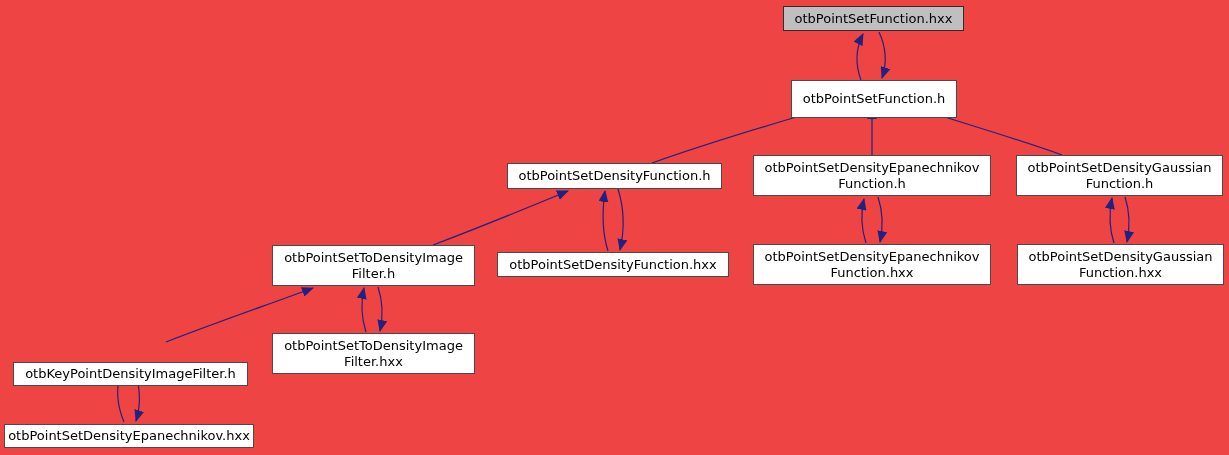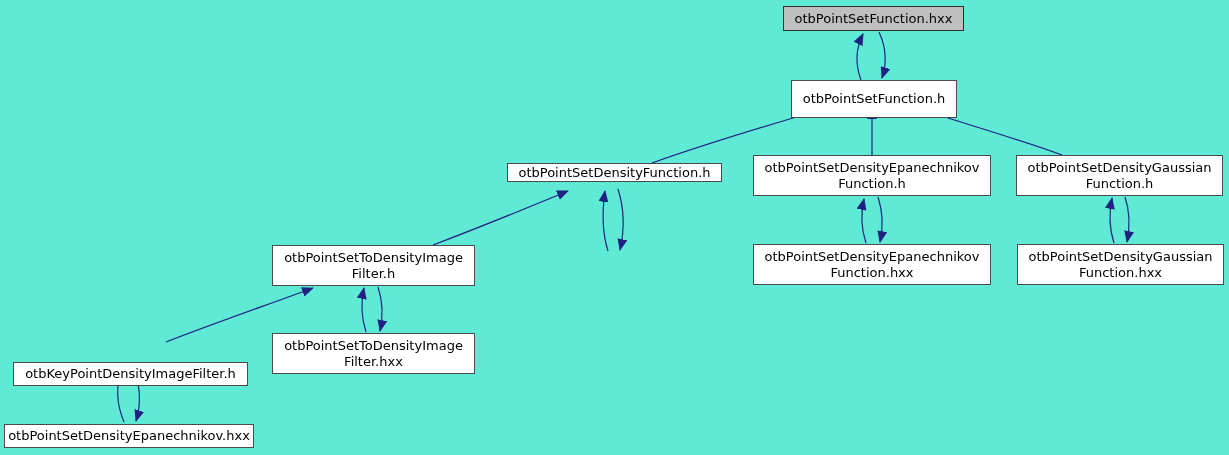--- a/index.html
+++ b/index.html
@@ -6,21 +6,21 @@
     --edge:#1f2280;
     --node-border:#4a4a4a;
     --node-fill:#ffffff;
     --highlight-fill:#bfbfbf;
     --text:#000000;
   }
   html,body{margin:0;padding:0;background:#ffffff;}
   .canvas{
     position:relative;
     width:1229px;height:455px;
-    background:#5eead4;
+    background:#ef4444;
     font-family:"DejaVu Sans","Liberation Sans",sans-serif;
     overflow:hidden;
   }
   svg.edges{position:absolute;left:0;top:0;}
   svg.edges path.edge{fill:none;stroke:var(--edge);stroke-width:1.2;}
   .node{
     position:absolute;
     box-sizing:border-box;
     border:1px solid var(--node-border);
     background:var(--node-fill);
@@ -79,39 +79,42 @@
   </svg>
 
   <div class="node highlight" style="left:783px;top:6px;width:181px;height:25px;">
     <span>otbPointSetFunction.hxx</span>
   </div>
 
   <div class="node" style="left:791px;top:80px;width:166px;height:38px;">
     <span>otbPointSetFunction.h</span>
   </div>
 
-  <div class="node" style="left:507px;top:163px;width:215px;height:19px;">
+  <div class="node" style="left:507px;top:163px;width:215px;height:26px;">
     <span>otbPointSetDensityFunction.h</span>
   </div>
 
   <div class="node" style="left:753px;top:155px;width:238px;height:41px;">
     <span>otbPointSetDensityEpanechnikov
 Function.h</span>
   </div>
 
   <div class="node" style="left:1016px;top:155px;width:207px;height:41px;">
     <span>otbPointSetDensityGaussian
 Function.h</span>
   </div>
 
   <div class="node" style="left:272px;top:245px;width:203px;height:41px;">
     <span>otbPointSetToDensityImage
 Filter.h</span>
   </div>
 
+  <div class="node" style="left:497px;top:252px;width:232px;height:25px;">
+    <span>otbPointSetDensityFunction.hxx</span>
+  </div>
 
   <div class="node" style="left:753px;top:244px;width:238px;height:41px;">
     <span>otbPointSetDensityEpanechnikov
 Function.hxx</span>
   </div>
 
   <div class="node" style="left:1017px;top:244px;width:207px;height:41px;">
     <span>otbPointSetDensityGaussian
 Function.hxx</span>
   </div>

